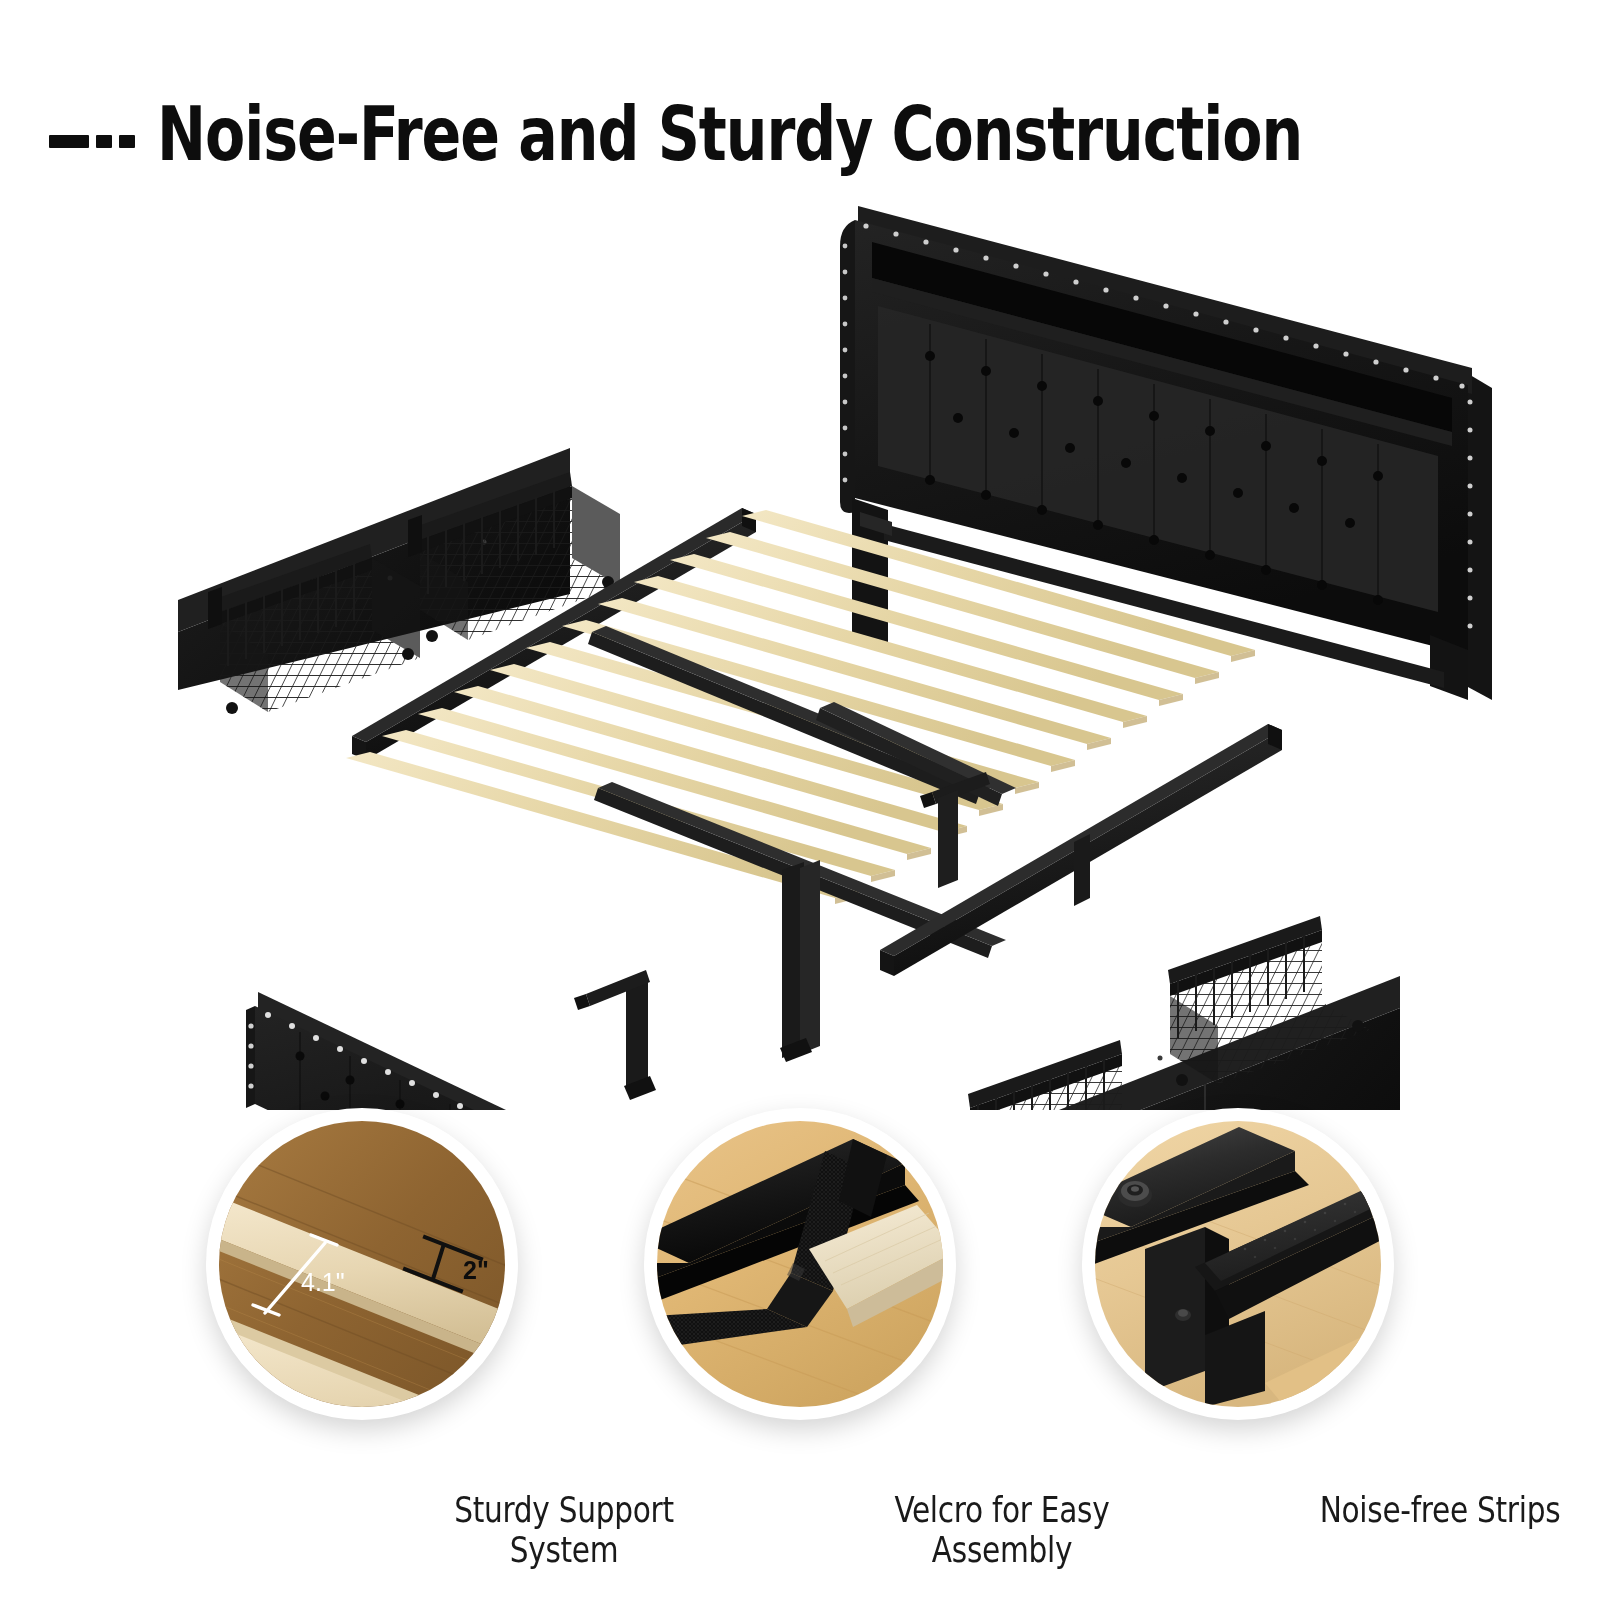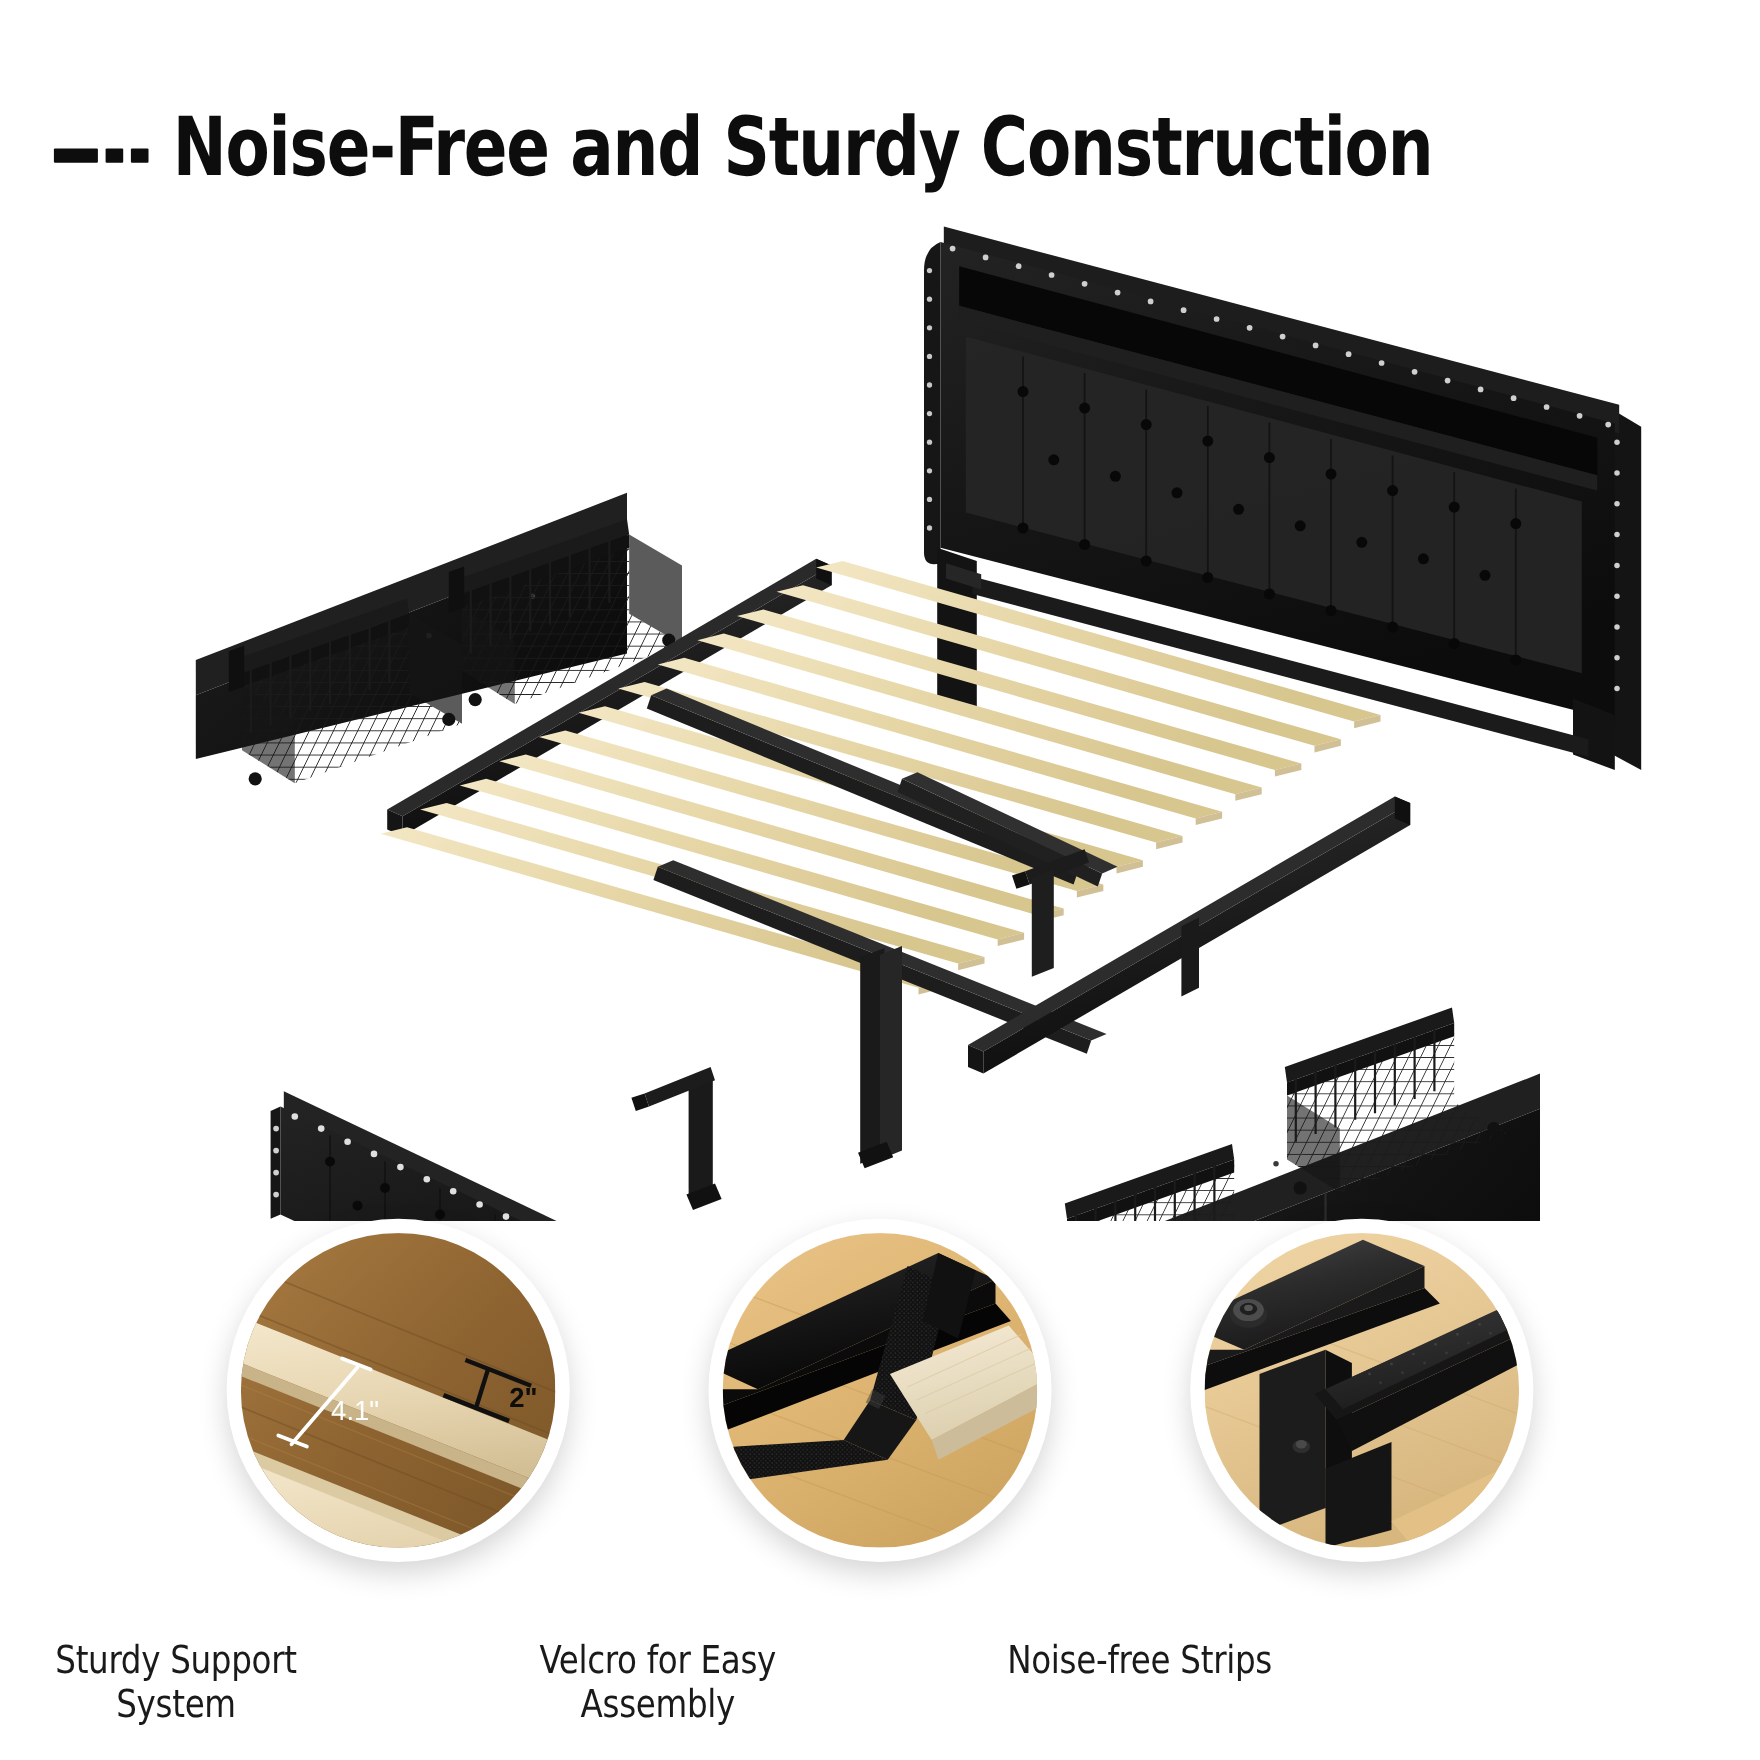--- a/index.html
+++ b/index.html
@@ -38,21 +38,21 @@
     box-shadow:0 10px 26px rgba(0,0,0,.17);
     position:relative;
   }
   .circle-clip{
     width:100%; height:100%; border-radius:50%; overflow:hidden; position:relative;
   }
   .circle-clip svg{ display:block; width:286px; height:286px; }
 
   .captions{
     position:absolute; left:0; top:1490px; width:1600px; height:70px;
-    display:flex; justify-content:flex-start; gap:118px;
+    display:flex; justify-content:flex-end; gap:118px;
   }
   .caption{
     width:320px; text-align:center;
     font-family:"Liberation Sans Narrow","DejaVu Sans Condensed","Liberation Sans",sans-serif;
     font-size:35px; font-weight:400; color:#1a1a1a; letter-spacing:-.3px;
     transform:scaleX(.94);
   }
 </style>
 </head>
 <body>

